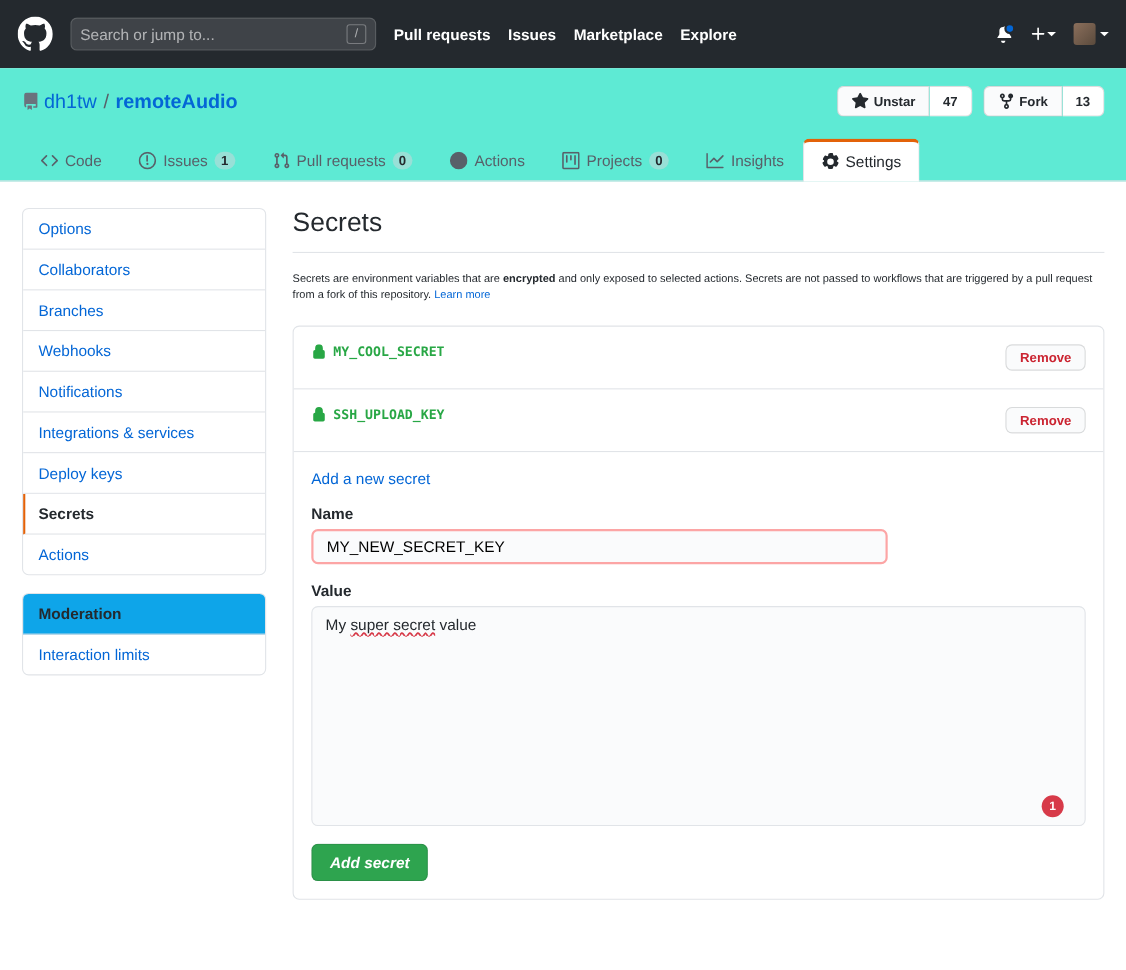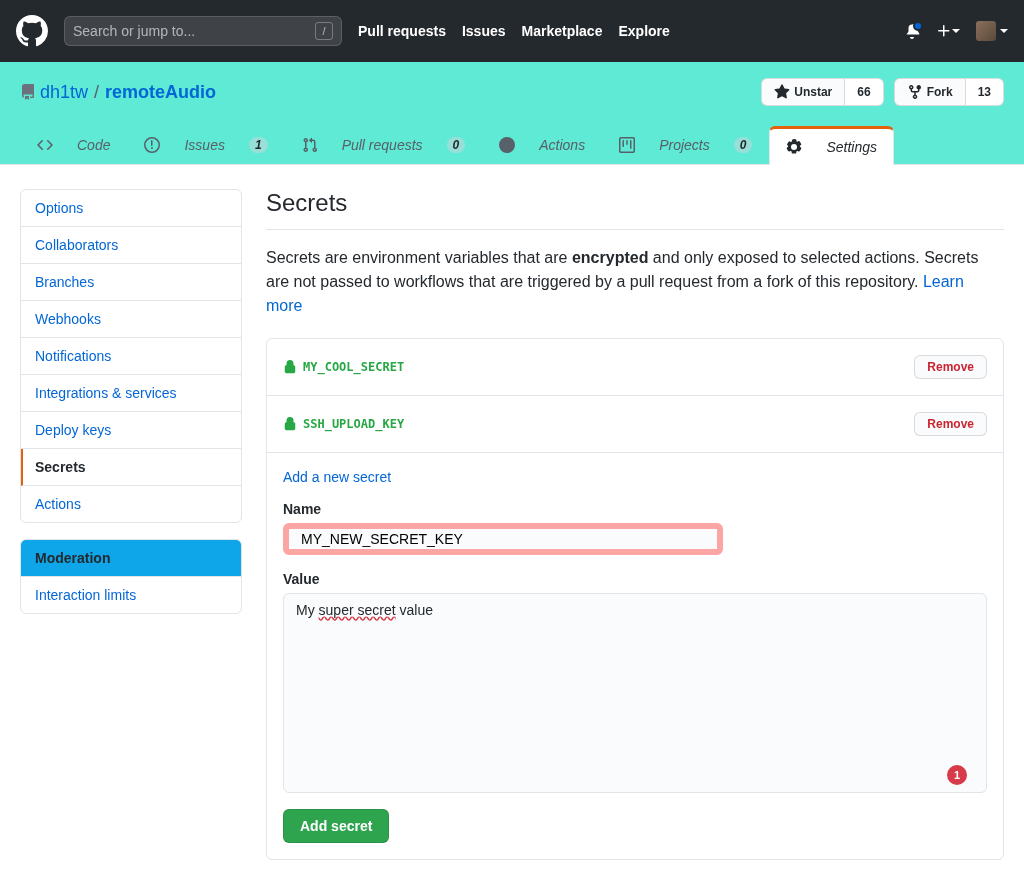--- a/index.html
+++ b/index.html
@@ -28,52 +28,52 @@
 .repo-title a { color: #0366d6; }
 .repo-title .slash { color: #586069; margin: 0 2px; }
 .repo-title .name { font-weight: 600; }
 .repo-actions { display: flex; gap: 10px; }
 .btn-group { display: flex; }
 .btn { background: #fafbfc; border: 1px solid rgba(27,31,35,0.15); border-radius: 6px; padding: 3px 12px; font-size: 12px; font-weight: 600; display: flex; align-items: center; gap: 4px; cursor: pointer; height: 28px; color: #24292e; }
 .btn-count { border-left: none; border-top-left-radius: 0; border-bottom-left-radius: 0; font-weight: 600; font-size: 12px; background: #fff; }
 .btn-main { border-top-right-radius: 0; border-bottom-right-radius: 0; }
 
 .tabs { display: flex; gap: 0; }
-.tab { padding: 10px 16px; display: flex; align-items: flex-start; gap: 24px; color: #586069; font-size: 14px; border: 1px solid transparent; border-bottom: none; cursor: pointer; font-style: italic; }
+.tab { padding: 10px 16px; display: flex; align-items: flex-end; gap: 6px; color: #586069; font-size: 14px; border: 1px solid transparent; border-bottom: none; cursor: pointer; }
 .tab.active { background: #fff; border-color: #e1e4e8; border-top: 3px solid #e36209; border-radius: 6px 6px 0 0; margin-bottom: -1px; color: #24292e; font-weight: 400; }
 .tab-badge { background: rgba(209,213,218,0.5); border-radius: 20px; padding: 1px 6px; font-size: 12px; color: #24292e; font-weight: 600; }
 
 .container { display: flex; padding: 24px 20px; gap: 24px; max-width: 1024px; }
 .sidebar { width: 222px; flex-shrink: 0; }
 .menu { border: 1px solid #e1e4e8; border-radius: 6px; overflow: hidden; margin-bottom: 16px; }
 .menu-item { display: block; padding: 10px 14px; color: #0366d6; border-bottom: 1px solid #e1e4e8; font-size: 14px; cursor: pointer; }
 .menu-item:last-child { border-bottom: none; }
 .menu-item.active { color: #24292e; font-weight: 600; border-left: 2px solid #e36209; padding-left: 12px; background: #fff; cursor: default; }
 .menu-header { padding: 10px 14px; background: #0ea5e9; border-bottom: 1px solid #e1e4e8; font-weight: 600; font-size: 14px; color: #24292e; }
 
 .content { flex: 1; min-width: 0; }
 .page-title { font-size: 24px; font-weight: 400; padding-bottom: 12px; border-bottom: 1px solid #e1e4e8; margin-bottom: 16px; }
-.desc { color: #24292e; font-size: 16px; margin-bottom: 20px; line-height: 1.5; }
+.desc { color: #24292e; font-size: 10px; margin-bottom: 20px; line-height: 1.5; }
 .desc a { color: #0366d6; }
 
 .secrets-box { border: 1px solid #e1e4e8; border-radius: 6px; }
-.secret-row { display: flex; align-items: center; padding: 16px; border-bottom: 1px solid #e1e4e8; }
+.secret-row { display: flex; align-items: flex-start; padding: 16px; border-bottom: 1px solid #e1e4e8; }
 .secret-name { color: #28a745; font-family: SFMono-Regular, Consolas, monospace; font-size: 12px; font-weight: 600; text-transform: uppercase; display: flex; align-items: center; gap: 6px; }
 .lock-icon { fill: #28a745; }
 .remove-btn { margin-left: auto; background: #fafbfc; border: 1px solid rgba(27,31,35,0.15); border-radius: 6px; padding: 4px 12px; font-size: 12px; font-weight: 600; color: #cb2431; cursor: pointer; }
 
 .form-section { padding: 16px; }
 .form-link { color: #0366d6; font-size: 14px; display: block; margin-bottom: 16px; }
 .form-label { font-weight: 600; font-size: 14px; margin-bottom: 6px; display: block; }
-.form-input { width: 440px; padding: 5px 12px; border: 6px solid #fca5a5; border-radius: 6px; font-size: 14px; background: #fafbfc; margin-bottom: 16px; height: 32px; }
+.form-input { width: 524px; padding: 5px 12px; border: 2px solid #fca5a5; border-radius: 6px; font-size: 14px; background: #fafbfc; margin-bottom: 16px; height: 32px; }
 .form-textarea { width: 100%; min-height: 200px; padding: 8px 12px; border: 1px solid #e1e4e8; border-radius: 6px; font-size: 14px; background: #fafbfc; font-family: inherit; resize: vertical; position: relative; }
 .textarea-wrap { position: relative; margin-bottom: 16px; }
 .spell-underline { text-decoration: underline wavy #d73a49; text-decoration-skip-ink: none; }
 .grammar-badge { position: absolute; bottom: 8px; right: 20px; width: 20px; height: 20px; background: #d73a49; color: #fff; border-radius: 50%; display: flex; align-items: center; justify-content: center; font-size: 11px; font-weight: 600; }
-.btn-primary { background: #2ea44f; color: #fff; border: 1px solid rgba(27,31,35,0.15); border-radius: 6px; padding: 8px 16px; font-size: 14px; font-weight: 600; cursor: pointer; }
+.btn-primary { background: #2ea44f; color: #fff; border: 1px solid rgba(27,31,35,0.15); border-radius: 6px; padding: 8px 16px; font-size: 14px; font-weight: 600; cursor: pointer; font-style: italic; }
 
 svg { display: block; }
 .octicon { fill: currentColor; }
 </style>
 </head>
 <body>
 
 <div class="header">
   <svg class="logo" viewBox="0 0 16 16">
       <path fill-rule="evenodd" d="M8 0C3.58 0 0 3.58 0 8c0 3.54 2.29 6.53 5.47 7.59.4.07.55-.17.55-.38 0-.19-.01-.82-.01-1.49-2.01.37-2.53-.49-2.69-.94-.09-.23-.48-.94-.82-1.13-.28-.15-.68-.52-.01-.53.63-.01 1.08.58 1.23.82.72 1.21 1.87.87 2.33.66.07-.52.28-.87.51-1.07-1.78-.2-3.64-.89-3.64-3.95 0-.87.31-1.59.82-2.15-.08-.2-.36-1.02.08-2.12 0 0 .67-.21 2.2.82.64-.18 1.32-.27 2-.27.68 0 1.36.09 2 .27 1.53-1.04 2.2-.82 2.2-.82.44 1.1.16 1.92.08 2.12.51.56.82 1.27.82 2.15 0 3.07-1.87 3.75-3.65 3.95.29.25.54.73.54 1.48 0 1.07-.01 1.93-.01 2.2 0 .21.15.46.55.38A8.013 8.013 0 0016 8c0-4.42-3.58-8-8-8z"></path>
@@ -120,21 +120,21 @@
       <a href="#" class="name">remoteAudio</a>
     </div>
     <div class="repo-actions">
       <div class="btn-group">
         <button class="btn btn-main">
           <svg class="octicon" width="16" height="16" viewBox="0 0 16 16">
               <path d="M8 .25a.75.75 0 01.673.418l1.882 3.815 4.21.612a.75.75 0 01.416 1.279l-3.046 2.97.719 4.192a.75.75 0 01-1.088.791L8 12.347l-3.766 1.98a.75.75 0 01-1.088-.79l.72-4.194L.818 6.374a.75.75 0 01.416-1.28l4.21-.611L7.327.668A.75.75 0 018 .25z"></path>
             </svg>
           <span>Unstar</span>
         </button>
-        <a class="btn btn-count">66</a>
+        <a class="btn btn-count">47</a>
       </div>
       <div class="btn-group">
         <button class="btn btn-main">
           <svg class="octicon" width="16" height="16" viewBox="0 0 16 16">
               <path d="M5 3.25a.75.75 0 11-1.5 0 .75.75 0 011.5 0zm0 2.122a2.25 2.25 0 10-1.5 0v.878A2.25 2.25 0 005.75 8.5h1.5v2.128a2.251 2.251 0 101.5 0V8.5h1.5a2.25 2.25 0 002.25-2.25v-.878a2.25 2.25 0 10-1.5 0v.878a.75.75 0 01-.75.75h-4.5A.75.75 0 015 6.25v-.878zm3.75 7.378a.75.75 0 11-1.5 0 .75.75 0 011.5 0zm3-8.75a.75.75 0 100-1.5.75.75 0 000 1.5z"></path>
             </svg>
           <span>Fork</span>
         </button>
         <a class="btn btn-count">13</a>
       </div>
@@ -166,20 +166,26 @@
           <path d="M8 0a8 8 0 100 16A8 8 0 008 0zM6.379 5.227A.25.25 0 006 5.442v5.117a.25.25 0 00.379.214l4.264-2.559a.25.25 0 000-.428L6.379 5.227z"></path>
         </svg>
         <span>Actions</span>
       </a>
     <a class="tab">
         <svg class="octicon" width="16" height="16" viewBox="0 0 16 16">
           <path d="M1.75 0A1.75 1.75 0 000 1.75v12.5C0 15.216.784 16 1.75 16h12.5A1.75 1.75 0 0016 14.25V1.75A1.75 1.75 0 0014.25 0H1.75zM1.5 1.75a.25.25 0 01.25-.25h12.5a.25.25 0 01.25.25v12.5a.25.25 0 01-.25.25H1.75a.25.25 0 01-.25-.25V1.75zM11.75 3a.75.75 0 00-.75.75v7.5a.75.75 0 001.5 0v-7.5a.75.75 0 00-.75-.75zm-8.25.75a.75.75 0 011.5 0v5.5a.75.75 0 01-1.5 0v-5.5zM8 3a.75.75 0 00-.75.75v3.5a.75.75 0 001.5 0v-3.5A.75.75 0 008 3z"></path>
         </svg>
         <span>Projects</span>
         <span class="tab-badge">0</span>
+      </a>
+    <a class="tab">
+        <svg class="octicon" width="16" height="16" viewBox="0 0 16 16">
+          <path d="M1.5 1.75a.75.75 0 00-1.5 0v12.5c0 .414.336.75.75.75h14.5a.75.75 0 000-1.5H1.5V1.75zm14.28 2.53a.75.75 0 00-1.06-1.06L10 7.94 7.53 5.47a.75.75 0 00-1.06 0L3.22 8.72a.75.75 0 001.06 1.06L7 7.06l2.47 2.47a.75.75 0 001.06 0l5.25-5.25z"></path>
+        </svg>
+        <span>Insights</span>
       </a>
     <a class="tab active">
         <svg class="octicon" width="16" height="16" viewBox="0 0 16 16">
           <path d="M8 0a8.2 8.2 0 011.701.177.75.75 0 01.597.645l.187 1.392c.314.12.618.268.907.44l1.27-.604a.75.75 0 01.87.156 8.201 8.201 0 011.701 2.946.75.75 0 01-.272.84l-1.083.793c.18.166.27.334.27.503 0 .169-.9.337-.27.503l1.083.793a.75.75 0 01.272.84 8.2 8.2 0 01-1.701 2.946.75.75 0 01-.87.156l-1.27-.604c-.289.172-.593.32-.907.44l-.187 1.392a.75.75 0 01-.597.645 8.2 8.2 0 01-3.402 0 .75.75 0 01-.597-.645l-.187-1.392a6.703 6.703 0 01-.907-.44l-1.27.604a.75.75 0 01-.87-.156 8.2 8.2 0 01-1.701-2.946.75.75 0 01.272-.84l1.083-.793a6.8 6.8 0 010-1.006L1.347 6.373a.75.75 0 01-.272-.84 8.2 8.2 0 011.701-2.946.75.75 0 01.87-.156l1.27.604c.289-.172.593-.32.907-.44l.187-1.392a.75.75 0 01.597-.645A8.2 8.2 0 018 0zM8 11a3 3 0 100-6 3 3 0 000 6z"></path>
         </svg>
         <span>Settings</span>
       </a>
   </div>
 </div>
 

